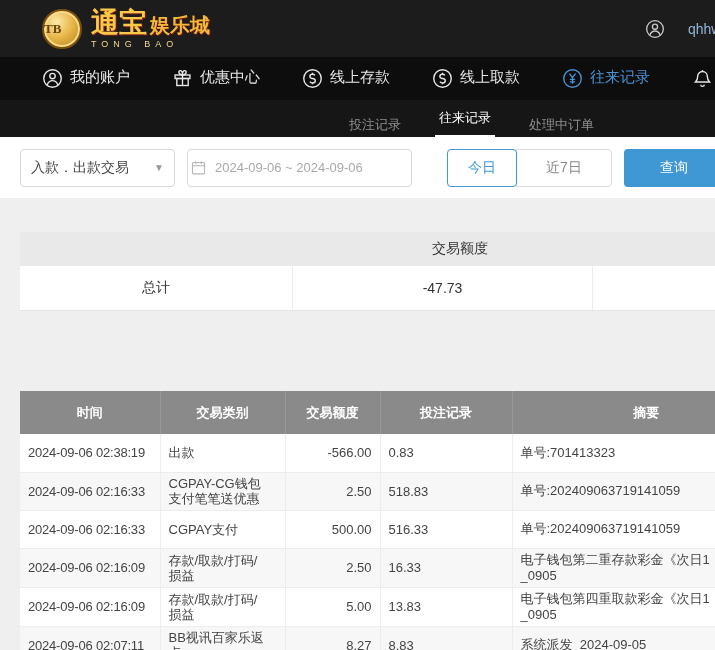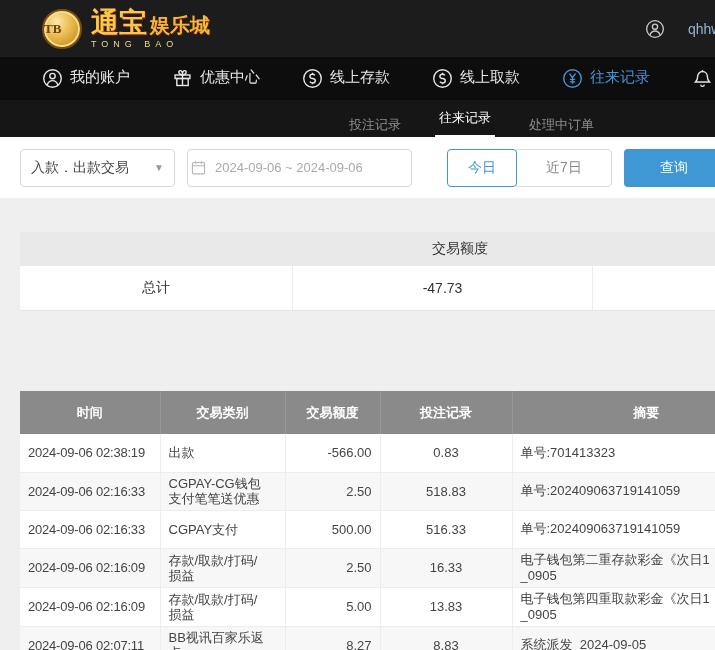--- a/index.html
+++ b/index.html
@@ -65,21 +65,21 @@
 
   table.records{margin:80px 0 0 20px;width:760px;border-collapse:collapse;table-layout:fixed;background:#fff}
   .records thead th{background:#8a8a8a;color:#fff;font-size:13px;font-weight:bold;height:35px;border-right:1px solid #989898;text-align:center;padding:4px}
   .records thead th:last-child{border-right:none}
   .records tbody td{height:38px;font-size:13px;color:#444;border-bottom:1px solid #ededed;border-right:1px solid #ededed;vertical-align:middle;padding:3px 8px;box-sizing:border-box}
   .records tbody td:last-child{border-right:none}
   .records tbody tr:nth-child(even){background:#f7f7f7}
   td.time{font-size:12px;letter-spacing:-0.2px;white-space:nowrap;color:#333;padding-left:8px}
   td.type{font-size:12.5px;white-space:pre-line;line-height:15px;padding-left:6px;color:#444}
   td.amount{text-align:right;padding-right:10px}
-  td.balance{text-align:center;padding-right:12px}
+  td.balance{text-align:left;padding-right:12px}
   td.desc{font-size:13px;white-space:pre-line;line-height:16px;padding-left:10px;color:#4a4a4a}
 </style>
 </head>
 <body>
 
 <div class="page">
 
   <header class="topbar">
     <div class="logo">
       <div class="coin">

